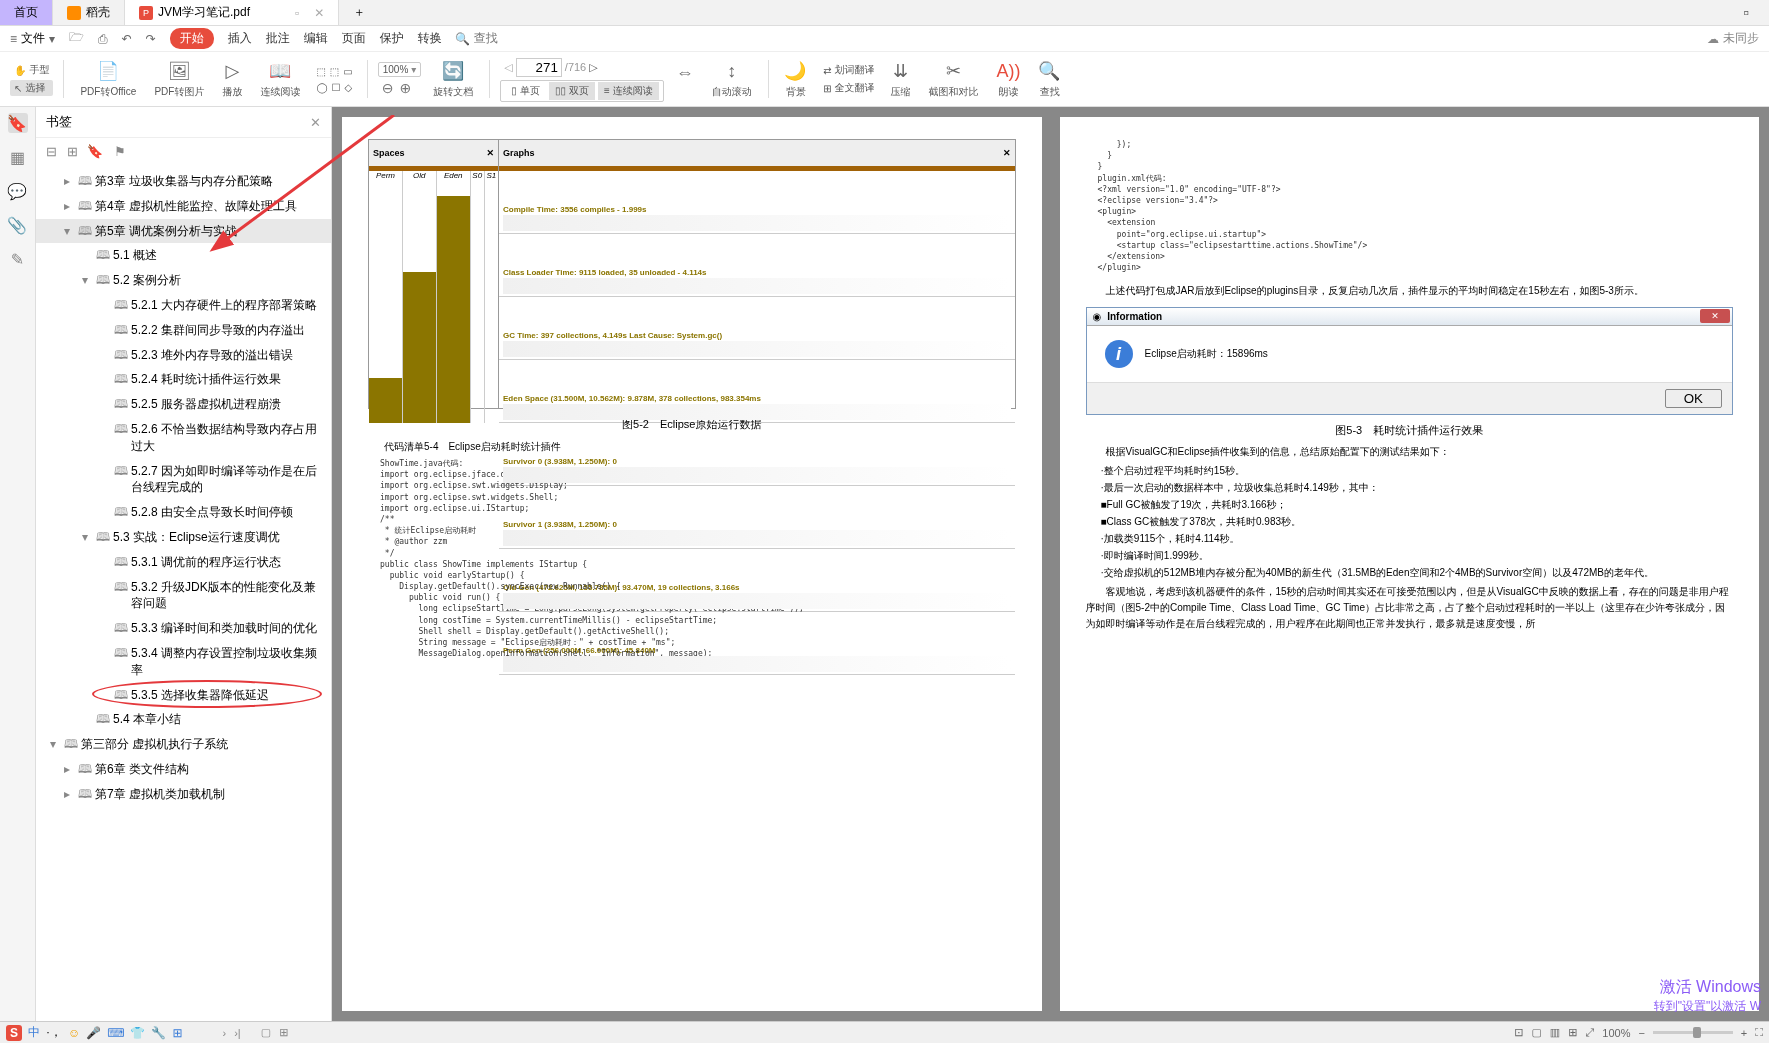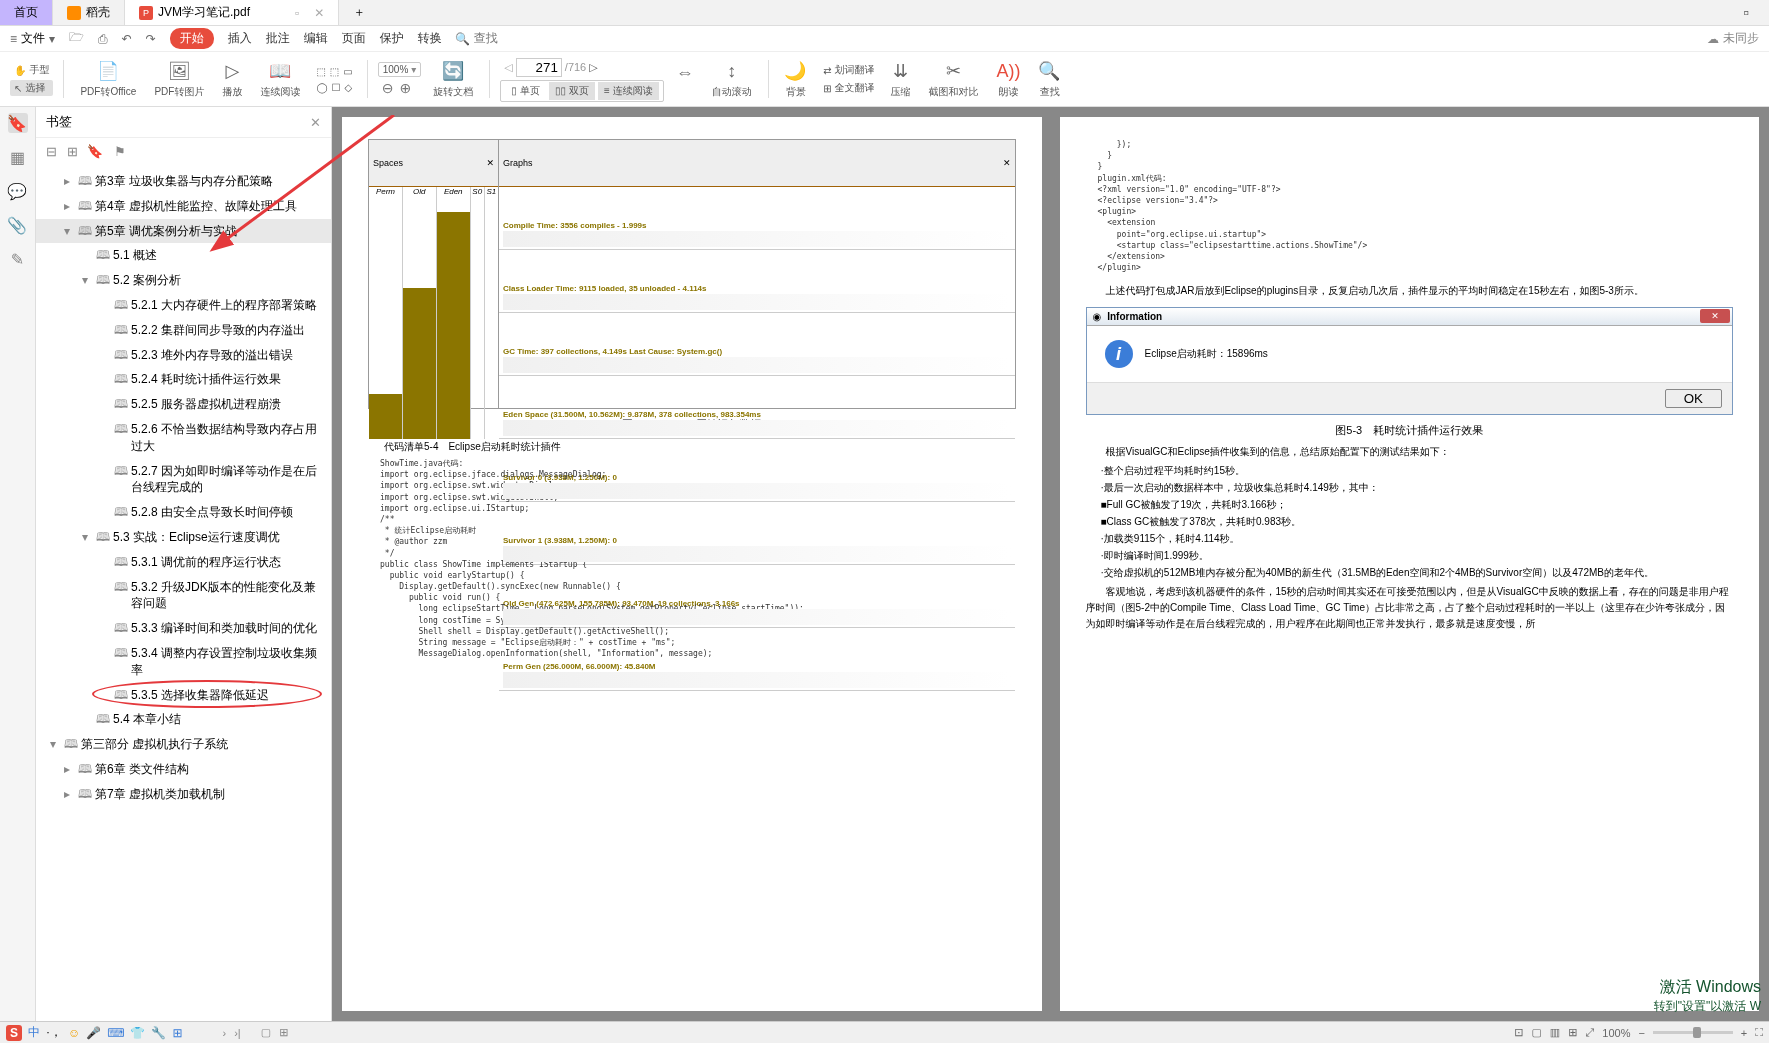--- a/index.html
+++ b/index.html
@@ -62,21 +62,21 @@
 .pages { display: flex; gap: 18px; padding: 10px; height: 100%; }
 .page { background: #fff; flex: 1; padding: 22px 26px; font-size: 10px; overflow: hidden; position: relative; }
 
 
 .red-arrow { position: absolute; top: 115px; left: 44px; width: 370px; height: 220px; pointer-events: none; z-index: 50; }
 .red-ellipse { position: absolute; border: 2px solid #e4393c; border-radius: 50%; pointer-events: none; z-index: 50; }
 
 
 .vvm { border: 1px solid #999; display: flex; height: 270px; font-size: 8px; margin-bottom: 8px; }
 .vvm-spaces { width: 130px; border-right: 1px solid #999; }
-.vvm-head { background: #eee; padding: 18px 4px; border-bottom: 1px solid #a16207; font-size: 9px; display: flex; justify-content: space-between; }
+.vvm-head { background: #eee; padding: 8px 4px; border-bottom: 5px solid #a16207; font-size: 9px; display: flex; justify-content: space-between; font-weight: bold; }
 .vvm-graphs { flex: 1; }
 .g-row { border-bottom: 1px solid #ccc; padding: 2px 4px; margin-top: 32px; }
 .g-row .lbl { color: #8B7500; font-weight: bold; }
 .g-chart { height: 16px; background: linear-gradient(to right, #f0f0f0, #fff); position: relative; margin-top: 1px; }
 .spaces-cols { display: flex; height: calc(100% - 16px); }
 .spaces-cols > div { border-right: 1px solid #ccc; flex: 1; position: relative; font-size: 8px; text-align: center; font-style: italic; }
 .fill-green { position: absolute; bottom: 0; left: 0; right: 0; background: #8B7500; }
 
 .figcap { text-align: center; font-size: 11px; margin: 6px 0; }
 .body-text { font-size: 10px; line-height: 1.6; margin: 4px 0; text-indent: 2em; }
@@ -95,21 +95,21 @@
 
 
 .status-bar { position: absolute; bottom: 0; left: 0; right: 0; height: 22px; background: #f0f0f0; border-top: 1px solid #ccc; display: flex; align-items: center; font-size: 11px; padding: 0 6px; }
 .taskbar-icons { display: flex; gap: 6px; align-items: center; }
 .taskbar-icons span { font-size: 12px; }
 .sogou { width: 16px; height: 16px; background: #e74c3c; color: #fff; border-radius: 3px; display: inline-flex; align-items: center; justify-content: center; font-size: 11px; font-weight: bold; }
 .status-right { margin-left: auto; display: flex; gap: 8px; align-items: center; color: #666; }
 .zoom-slider { width: 80px; height: 3px; background: #ccc; position: relative; }
 .zoom-slider::after { content: ''; position: absolute; left: 50%; top: -4px; width: 8px; height: 11px; background: #999; border-radius: 2px; }
 
-.activate-wm { position: absolute; right: 8px; bottom: 28px; color: #14532d; font-size: 12px; text-align: right; pointer-events: none; }
+.activate-wm { position: absolute; right: 8px; bottom: 28px; color: #8b5cf6; font-size: 12px; text-align: right; pointer-events: none; }
 </style>
 </head>
 <body>
 
 <div class="tab-bar">
   <div class="tab home">首页</div>
   <div class="tab">
       <span class="tab-icon-dk"></span>
       <span>稻壳</span>
     </div>

